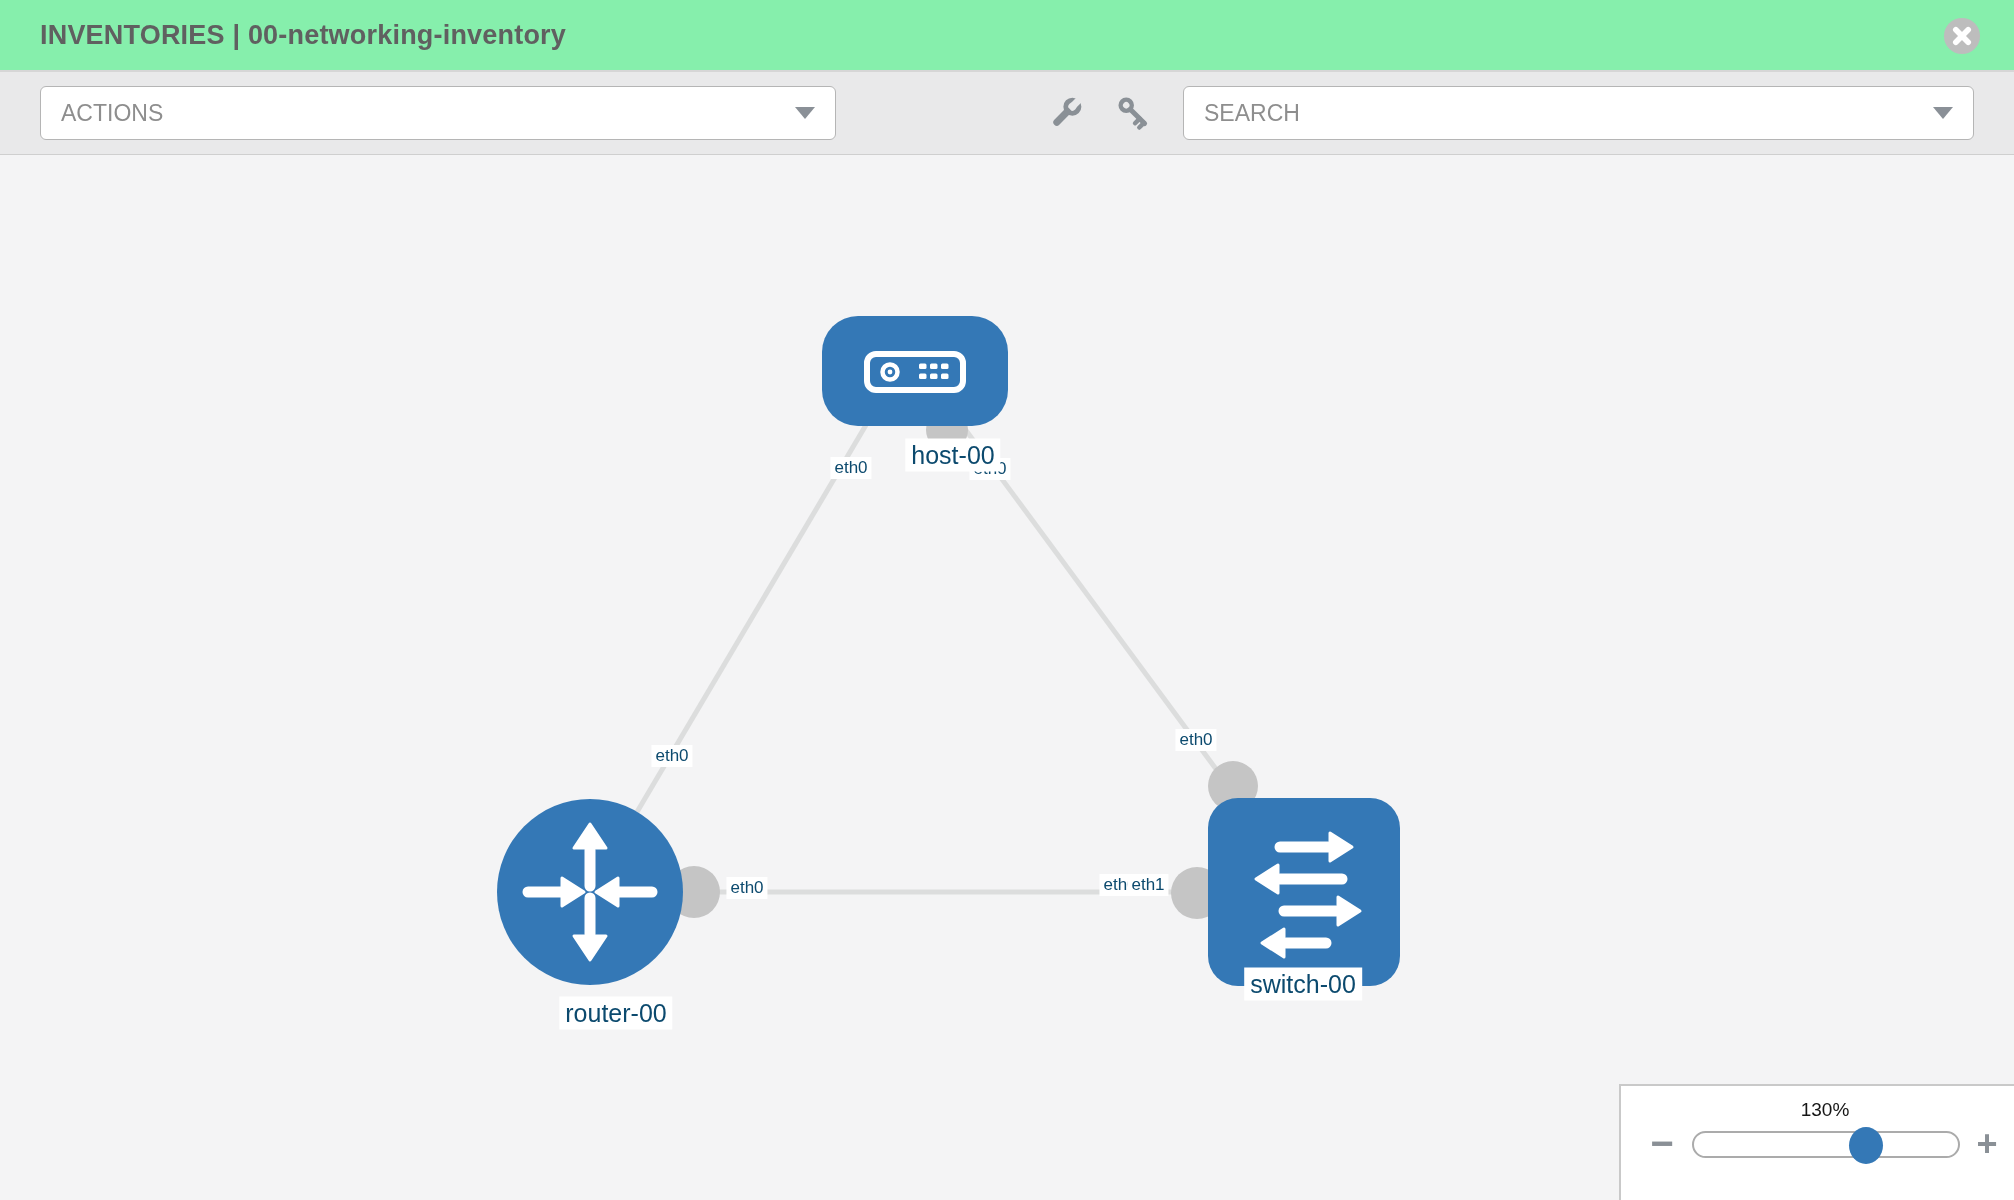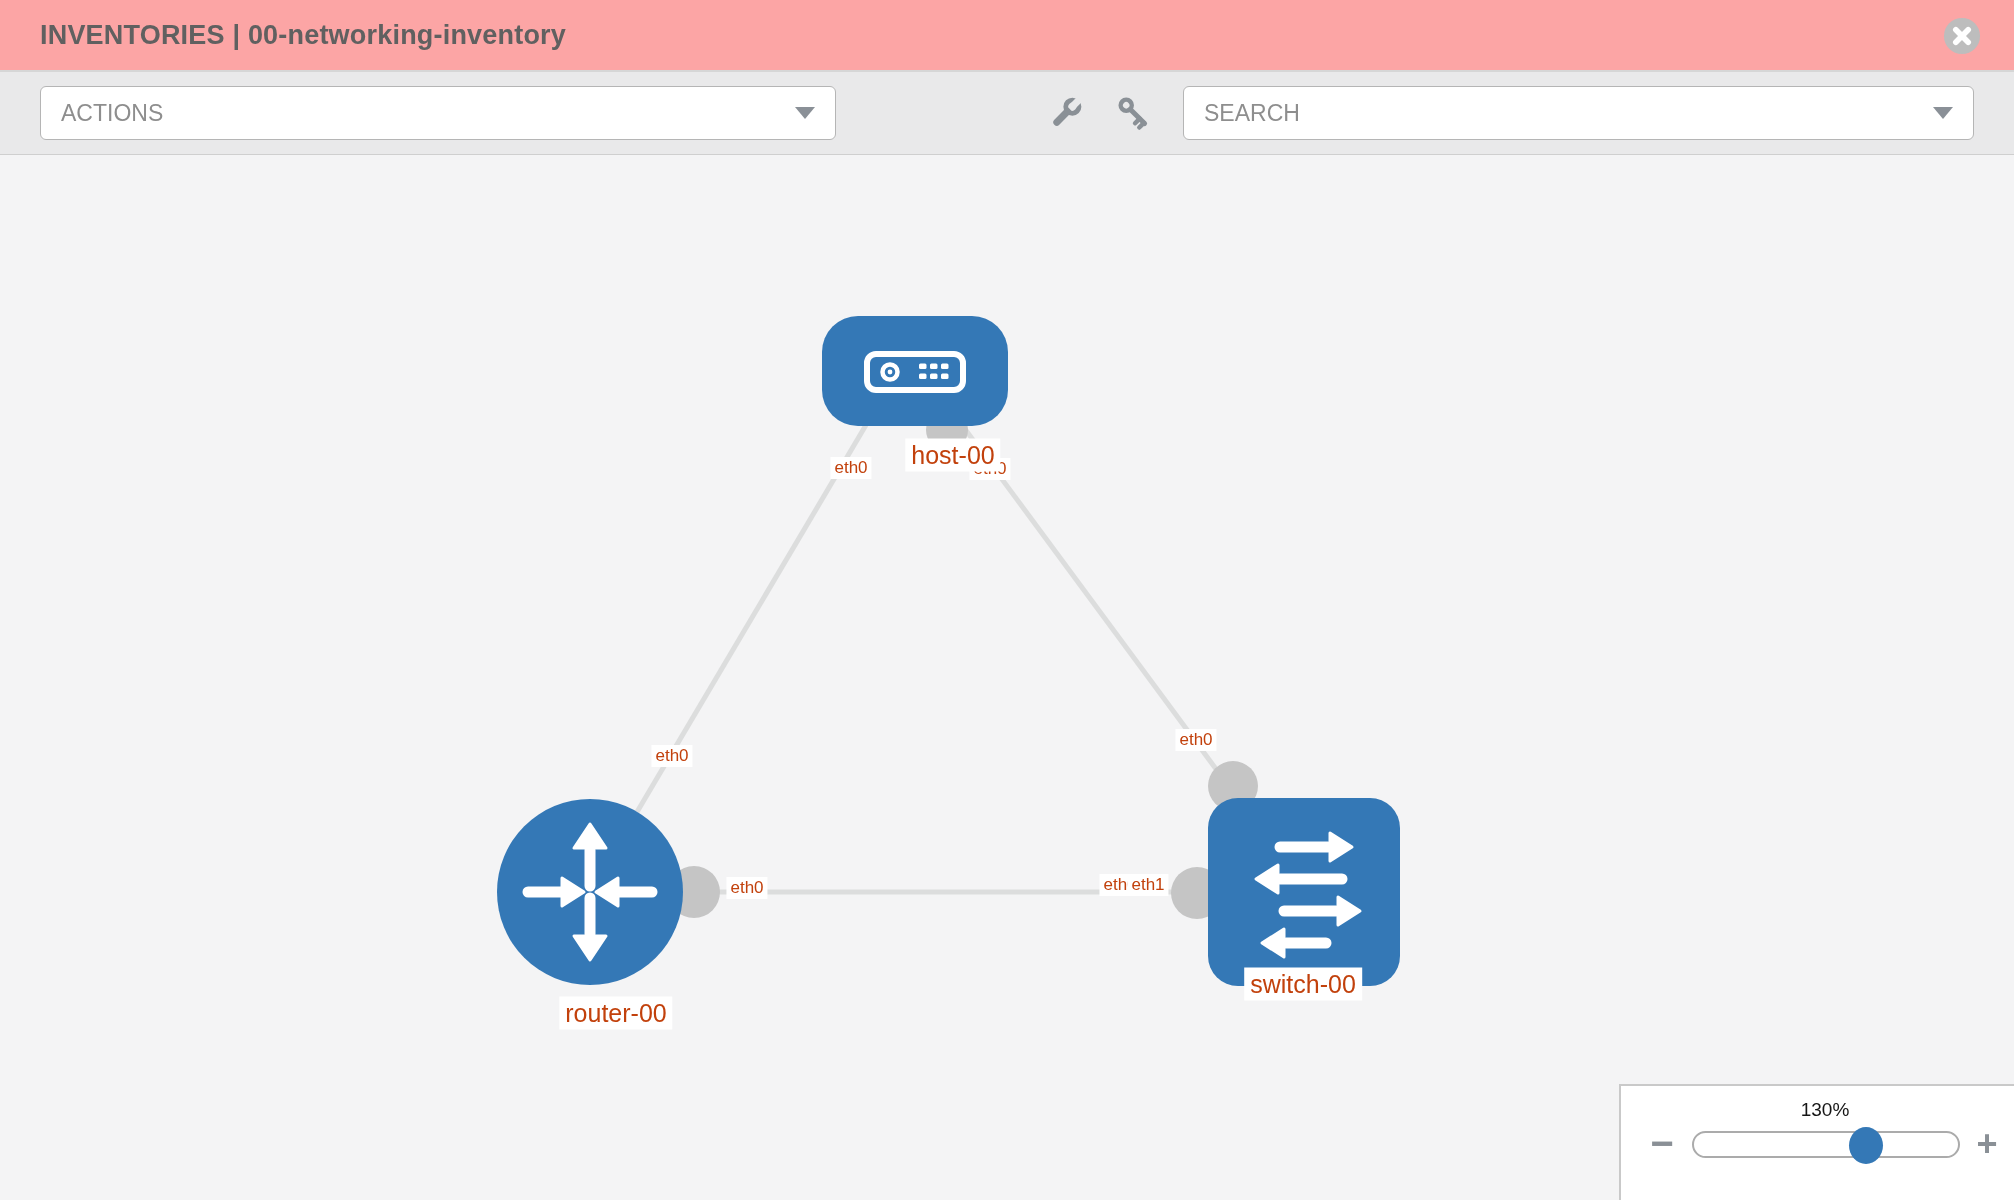--- a/index.html
+++ b/index.html
@@ -1,21 +1,21 @@
 <!DOCTYPE html>
 <html><head>
 <meta charset="utf-8">
 <style>
   html,body{margin:0;padding:0;}
   body{
     width:2014px;height:1200px;overflow:hidden;position:relative;
     background:#f4f4f5;font-family:"Liberation Sans",sans-serif;
   }
   
-  .header{position:absolute;top:0;left:0;width:2014px;height:70px;background:#fca5a5;
+  .header{position:absolute;top:0;left:0;width:2014px;height:70px;background:#86efac;
     border-bottom:2px solid #d6d6d6;z-index:10;display:flex;align-items:center;}
   .header-title{margin-left:40px;font-size:27px;font-weight:bold;color:#606060;letter-spacing:.2px;}
   .close-btn{position:absolute;top:17px;left:1943px;width:38px;height:38px;cursor:pointer;}
   
   .toolbar{position:absolute;top:72px;left:0;width:2014px;height:82px;background:#e9e9ea;
     border-bottom:1px solid #cfcfcf;z-index:10;}
   .select{position:absolute;top:14px;height:54px;background:#fff;border:1px solid #b5b5b5;
     border-radius:6px;display:flex;align-items:center;justify-content:space-between;
     padding:0 20px;box-sizing:border-box;cursor:pointer;text-align:right;}
   .select-actions{left:40px;width:796px;}
@@ -25,21 +25,21 @@
     border-top:12px solid #8a9097;}
   .tool-icon{position:absolute;top:21px;width:40px;height:40px;cursor:pointer;}
   .tool-wrench{left:1046px;}
   .tool-key{left:1114px;}
   
   .topology{position:absolute;top:0;left:0;z-index:1;}
   .node-fill{fill:var(--node-blue);}
   .link-line{stroke:var(--link-gray);stroke-width:5;}
   .iface-dot{fill:var(--iface-gray);}
   .node-label,.iface-label{position:absolute;transform:translate(-50%,-50%);background:#fff;
-    color:#c2410c;white-space:nowrap;}
+    color:#0c4a6e;white-space:nowrap;}
   .node-label{font-size:25px;padding:2px 6px;z-index:3;}
   .iface-label{font-size:17px;padding:1px 4px;z-index:2;}
   
   .zoom-panel{position:absolute;left:1619px;top:1084px;width:520px;height:220px;background:#fff;
     border:2px solid #c9c9c9;z-index:10;box-sizing:border-box;}
   .zoom-level{position:absolute;left:204px;top:24px;transform:translate(-50%,-50%);
     font-size:19px;color:#151515;}
   .zoom-btn{position:absolute;transform:translate(-50%,-50%);color:#8a9096;font-weight:bold;cursor:pointer;line-height:1;}
   .zoom-minus{left:41px;top:57px;font-size:40px;}
   .zoom-plus{left:366px;top:58px;font-size:36px;}

